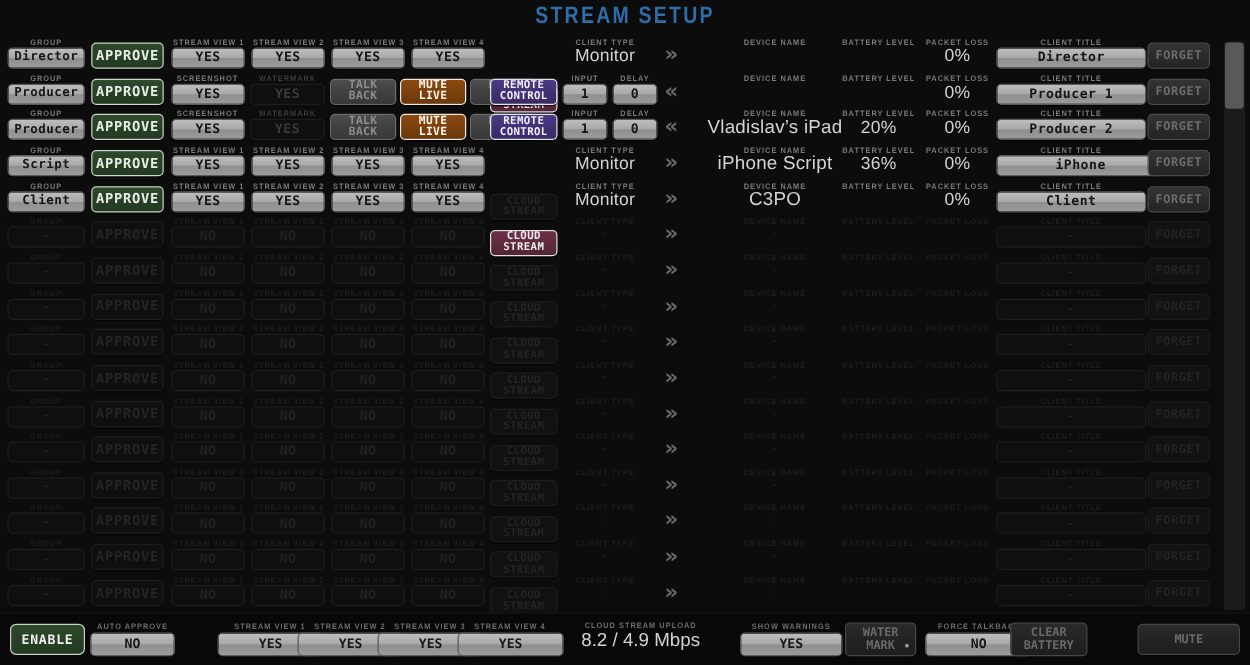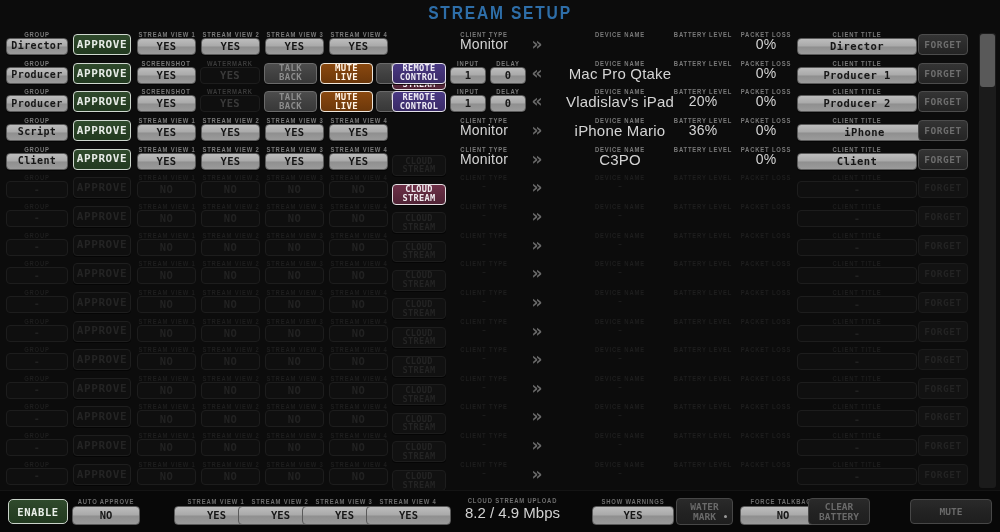--- a/index.html
+++ b/index.html
@@ -197,21 +197,20 @@
         <div class="btn remote" style="left:392px;top:6px;width:54px;height:21px;left:392px;;flex-direction:column">
           <div class="l2" style="">REMOTE</div>
           <div class="l2" style="">CONTROL</div>
         </div>
         <div class="lbl" style="left:448px;top:3px;width:40px;">INPUT</div>
         <div class="btn" style="left:450px;top:10px;width:36px;height:17px;">1</div>
         <div class="lbl" style="left:488px;top:3px;width:40px;">DELAY</div>
         <div class="btn" style="left:490px;top:10px;width:36px;height:17px;">0</div>
         <div class="chev" style="left:524px;top:8px;width:24px;text-align:center;">«</div>
         <div class="lbl" style="left:540px;top:3px;width:160px;">DEVICE NAME</div>
-        <div class="val" style="left:540px;top:8px;width:160px;font-size:15px;">Mac Pro Qtake</div>
         <div class="lbl" style="left:664px;top:3px;width:78px;">BATTERY LEVEL</div>
         <div class="val" style="left:664px;top:8px;width:78px;"></div>
         <div class="lbl" style="left:730px;top:3px;width:72px;">PACKET LOSS</div>
         <div class="val" style="left:730px;top:8px;width:72px;">0%</div>
         <div class="lbl" style="left:796px;top:3px;width:122px;">CLIENT TITLE</div>
         <div class="btn" style="left:797px;top:10px;width:120px;height:17px;">Producer 1</div>
         <div class="forget" style="left:918px;top:6px;width:50px;height:21px;">FORGET</div>
       </div>
       <div class="row" style="top: 57.3px;">
         <div class="lbl" style="left:4px;top:3px;width:66px;">GROUP</div>
@@ -265,21 +264,21 @@
         <div class="lbl" style="left:328px;top:3px;width:61px;">STREAM VIEW 4</div>
         <div class="btn" style="left:329px;top:10px;width:59px;height:17px;">YES</div>
         <div class="btn cloud off" style="left:392px;top:6px;width:54px;height:21px;;flex-direction:column">
           <div class="l2" style="">CLOUD</div>
           <div class="l2" style="">STREAM</div>
         </div>
         <div class="lbl" style="left:446px;top:3px;width:76px;">CLIENT TYPE</div>
         <div class="val" style="left:446px;top:8px;width:76px;">Monitor</div>
         <div class="chev" style="left:524px;top:8px;width:24px;text-align:center;">»</div>
         <div class="lbl" style="left:540px;top:3px;width:160px;">DEVICE NAME</div>
-        <div class="val" style="left:540px;top:8px;width:160px;font-size:15px;">iPhone Mario</div>
+        <div class="val" style="left:540px;top:8px;width:160px;font-size:15px;">iPhone Script</div>
         <div class="lbl" style="left:664px;top:3px;width:78px;">BATTERY LEVEL</div>
         <div class="val" style="left:664px;top:8px;width:78px;">36%</div>
         <div class="lbl" style="left:730px;top:3px;width:72px;">PACKET LOSS</div>
         <div class="val" style="left:730px;top:8px;width:72px;">0%</div>
         <div class="lbl" style="left:796px;top:3px;width:122px;">CLIENT TITLE</div>
         <div class="btn" style="left:797px;top:10px;width:135px;height:17px;">iPhone</div>
         <div class="forget" style="left:918px;top:6px;width:50px;height:21px;">FORGET</div>
       </div>
       <div class="row" style="top: 114.6px;">
         <div class="lbl" style="left:4px;top:3px;width:66px;">GROUP</div>

